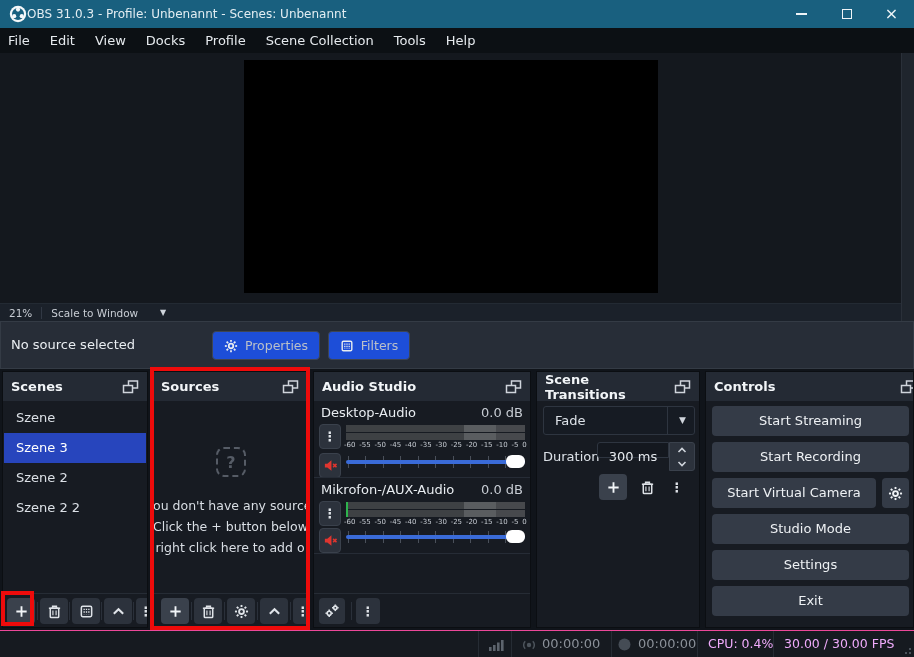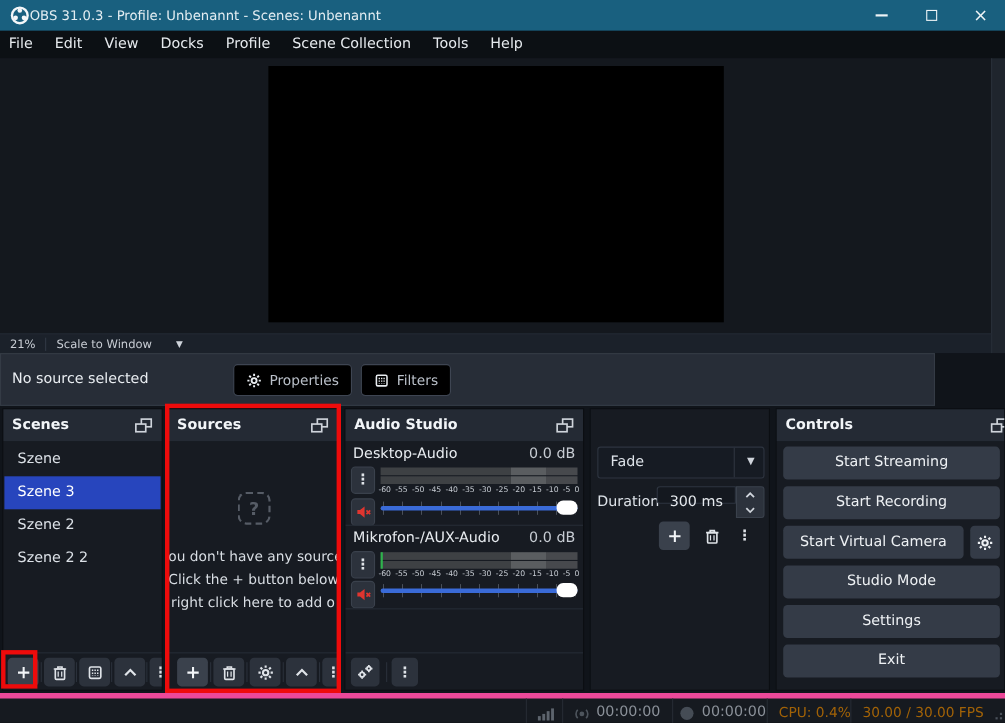--- a/index.html
+++ b/index.html
@@ -31,24 +31,24 @@
 
   
   .zoombar { position:absolute; left:0; top:303px; width:901px; height:18px; background:#1b212a;
     border-top:1px solid #232a33; display:flex; align-items:center; font-size:10.5px; color:#c8cdd4; }
   .zb-pct { padding:0 9px; }
   .zb-sep { width:1px; height:12px; background:#313844; }
   .zb-scale { padding:0 9px; }
   .zb-arrow { position:absolute; left:160px; font-size:8px; color:#cfd4db; }
 
   
-  .srcrow { position:absolute; left:0; top:321px; width:850px; height:48px; background:#272d37;
+  .srcrow { position:absolute; left:0; top:321px; width:914px; height:48px; background:#272d37;
     border:1px solid #343b45; }
   .srcrow-label { position:absolute; left:10px; top:0; height:46px; line-height:46px; font-size:13px; color:#e9edf1; }
-  .pfbtn { position:absolute; top:9px; height:29px; background:#000000; border:1px solid #3e4552; border-radius:4px;
+  .pfbtn { position:absolute; top:9px; height:29px; background:#1d4ed8; border:1px solid #3e4552; border-radius:4px;
     display:flex; align-items:center; justify-content:center; gap:7px; font-size:12.5px; color:#bac0c9; }
   .pfbtn.props { left:211px; width:108px; }
   .pfbtn.filts { left:327px; width:82px; }
 
   
   .panel { position:absolute; top:371px; height:257px; background:#171b22; border:1px solid #0b0e12; overflow:hidden; }
   .phead { position:absolute; left:0; top:0; right:0; height:29px; background:#242a34;
     display:flex; align-items:center; justify-content:space-between; padding:0 8px; }
   .ptitle { font-size:13px; font-weight:bold; color:#f2f5f8; }
   .popout { flex:0 0 auto; }
@@ -107,25 +107,25 @@
   .spinarrows .sa.up { top:0; } .spinarrows .sa.dn { bottom:0; }
 
   
   .cbtn { position:absolute; left:6px; width:197px; height:30px; background:#343b47; border-radius:4px;
     text-align:center; line-height:30px; font-size:13px; color:#eef1f4; }
   .cbtn.vcam { width:164px; }
   .cgear { position:absolute; left:176px; width:27px; height:30px; background:#343b47; border-radius:4px;
     display:flex; align-items:center; justify-content:center; }
 
   
-  .statusbar { position:absolute; left:0; top:630px; width:914px; height:27px; background:#161a20; border-top:5px solid #ec4899; }
+  .statusbar { position:absolute; left:0; top:630px; width:914px; height:27px; background:#161a20; border-top:1px solid #ec4899; }
   .sb-sep { position:absolute; top:0; width:1px; height:26px; background:#262c34; }
   .sb-icon { position:absolute; top:6px; }
   .sb-time { position:absolute; top:0; height:26px; line-height:26px; font-size:13px; color:#8b9199; }
-  .sb-text { position:absolute; top:0; height:26px; line-height:26px; font-size:12.5px; color:#a16207; }
+  .sb-text { position:absolute; top:0; height:26px; line-height:26px; font-size:12.5px; color:#f0abfc; }
   .grip { position:absolute; right:3px; bottom:3px; width:10px; height:10px; }
   .grip i { position:absolute; width:2px; height:2px; background:#4a515a; }
 
   
   .redbox { position:absolute; border:4px solid #ee0b0b; z-index:50; pointer-events:none; }
 </style>
 </head>
 <body>
 
 <div id="stage">
@@ -419,20 +419,27 @@
           </svg>
       </div>
       <div class="tsep" style="left:37px;top:8px;"></div>
       <div class="tbtn" style="left:42px;top:4px;width:24px;">
         <span class="kebab-txt">⋮</span>
       </div>
     </div>
   </div>
 
   <div class="panel" style="left:536px;width:164px;">
+    <div class="phead">
+      <span class="ptitle">Scene Transitions</span>
+      <svg class="popout" width="17" height="14" viewBox="0 0 17 14">
+        <rect x="6.5" y="1" width="9" height="7" fill="none" stroke="#cfd4db" stroke-width="1.5"></rect>
+        <rect x="1.5" y="5.5" width="9" height="7" fill="#242a34" stroke="#cfd4db" stroke-width="1.5"></rect>
+      </svg>
+    </div>
     <div class="selbox">
       <span class="txt">Fade</span>
       <div class="div"></div>
       <span class="arr">▼</span>
     </div>
     <span class="dur-label">Duration</span>
     <div class="spinbox">300 ms</div>
     <div class="spinarrows">
       <div class="sa up">
         <svg width="10" height="7" viewBox="0 0 10 7">

